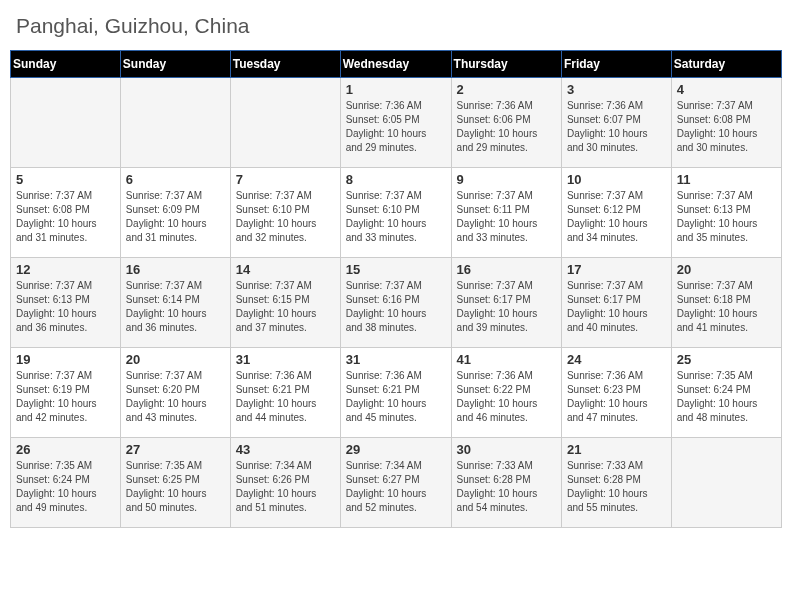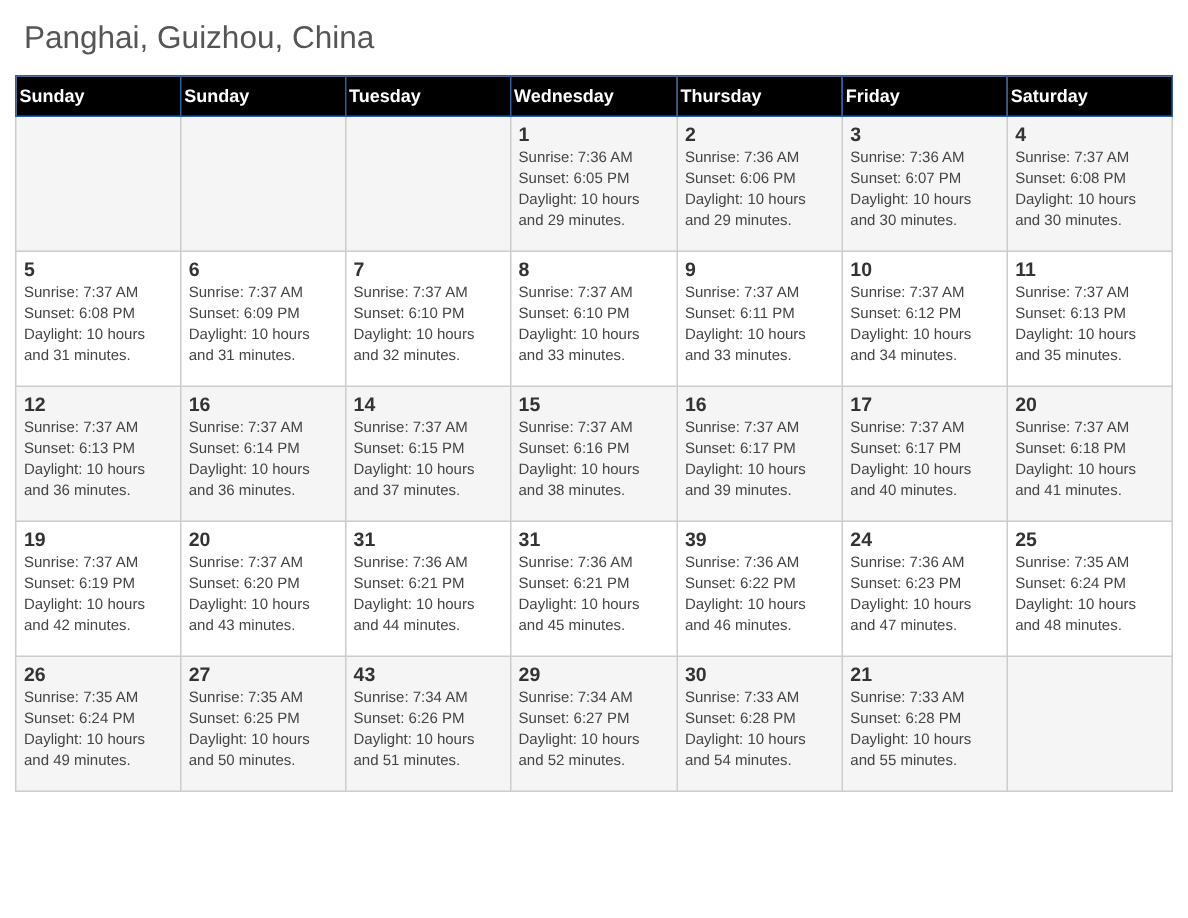--- a/index.html
+++ b/index.html
@@ -200,21 +200,21 @@
         </td>
         <td>
           <div class="day-num">31</div>
           <div class="day-info">Sunrise: 7:36 AM<br>Sunset: 6:21 PM<br>Daylight: 10 hours and 44 minutes.</div>
         </td>
         <td>
           <div class="day-num">31</div>
           <div class="day-info">Sunrise: 7:36 AM<br>Sunset: 6:21 PM<br>Daylight: 10 hours and 45 minutes.</div>
         </td>
         <td>
-          <div class="day-num">39</div>
+          <div class="day-num">41</div>
           <div class="day-info">Sunrise: 7:36 AM<br>Sunset: 6:22 PM<br>Daylight: 10 hours and 46 minutes.</div>
         </td>
         <td>
           <div class="day-num">24</div>
           <div class="day-info">Sunrise: 7:36 AM<br>Sunset: 6:23 PM<br>Daylight: 10 hours and 47 minutes.</div>
         </td>
         <td>
           <div class="day-num">25</div>
           <div class="day-info">Sunrise: 7:35 AM<br>Sunset: 6:24 PM<br>Daylight: 10 hours and 48 minutes.</div>
         </td>

